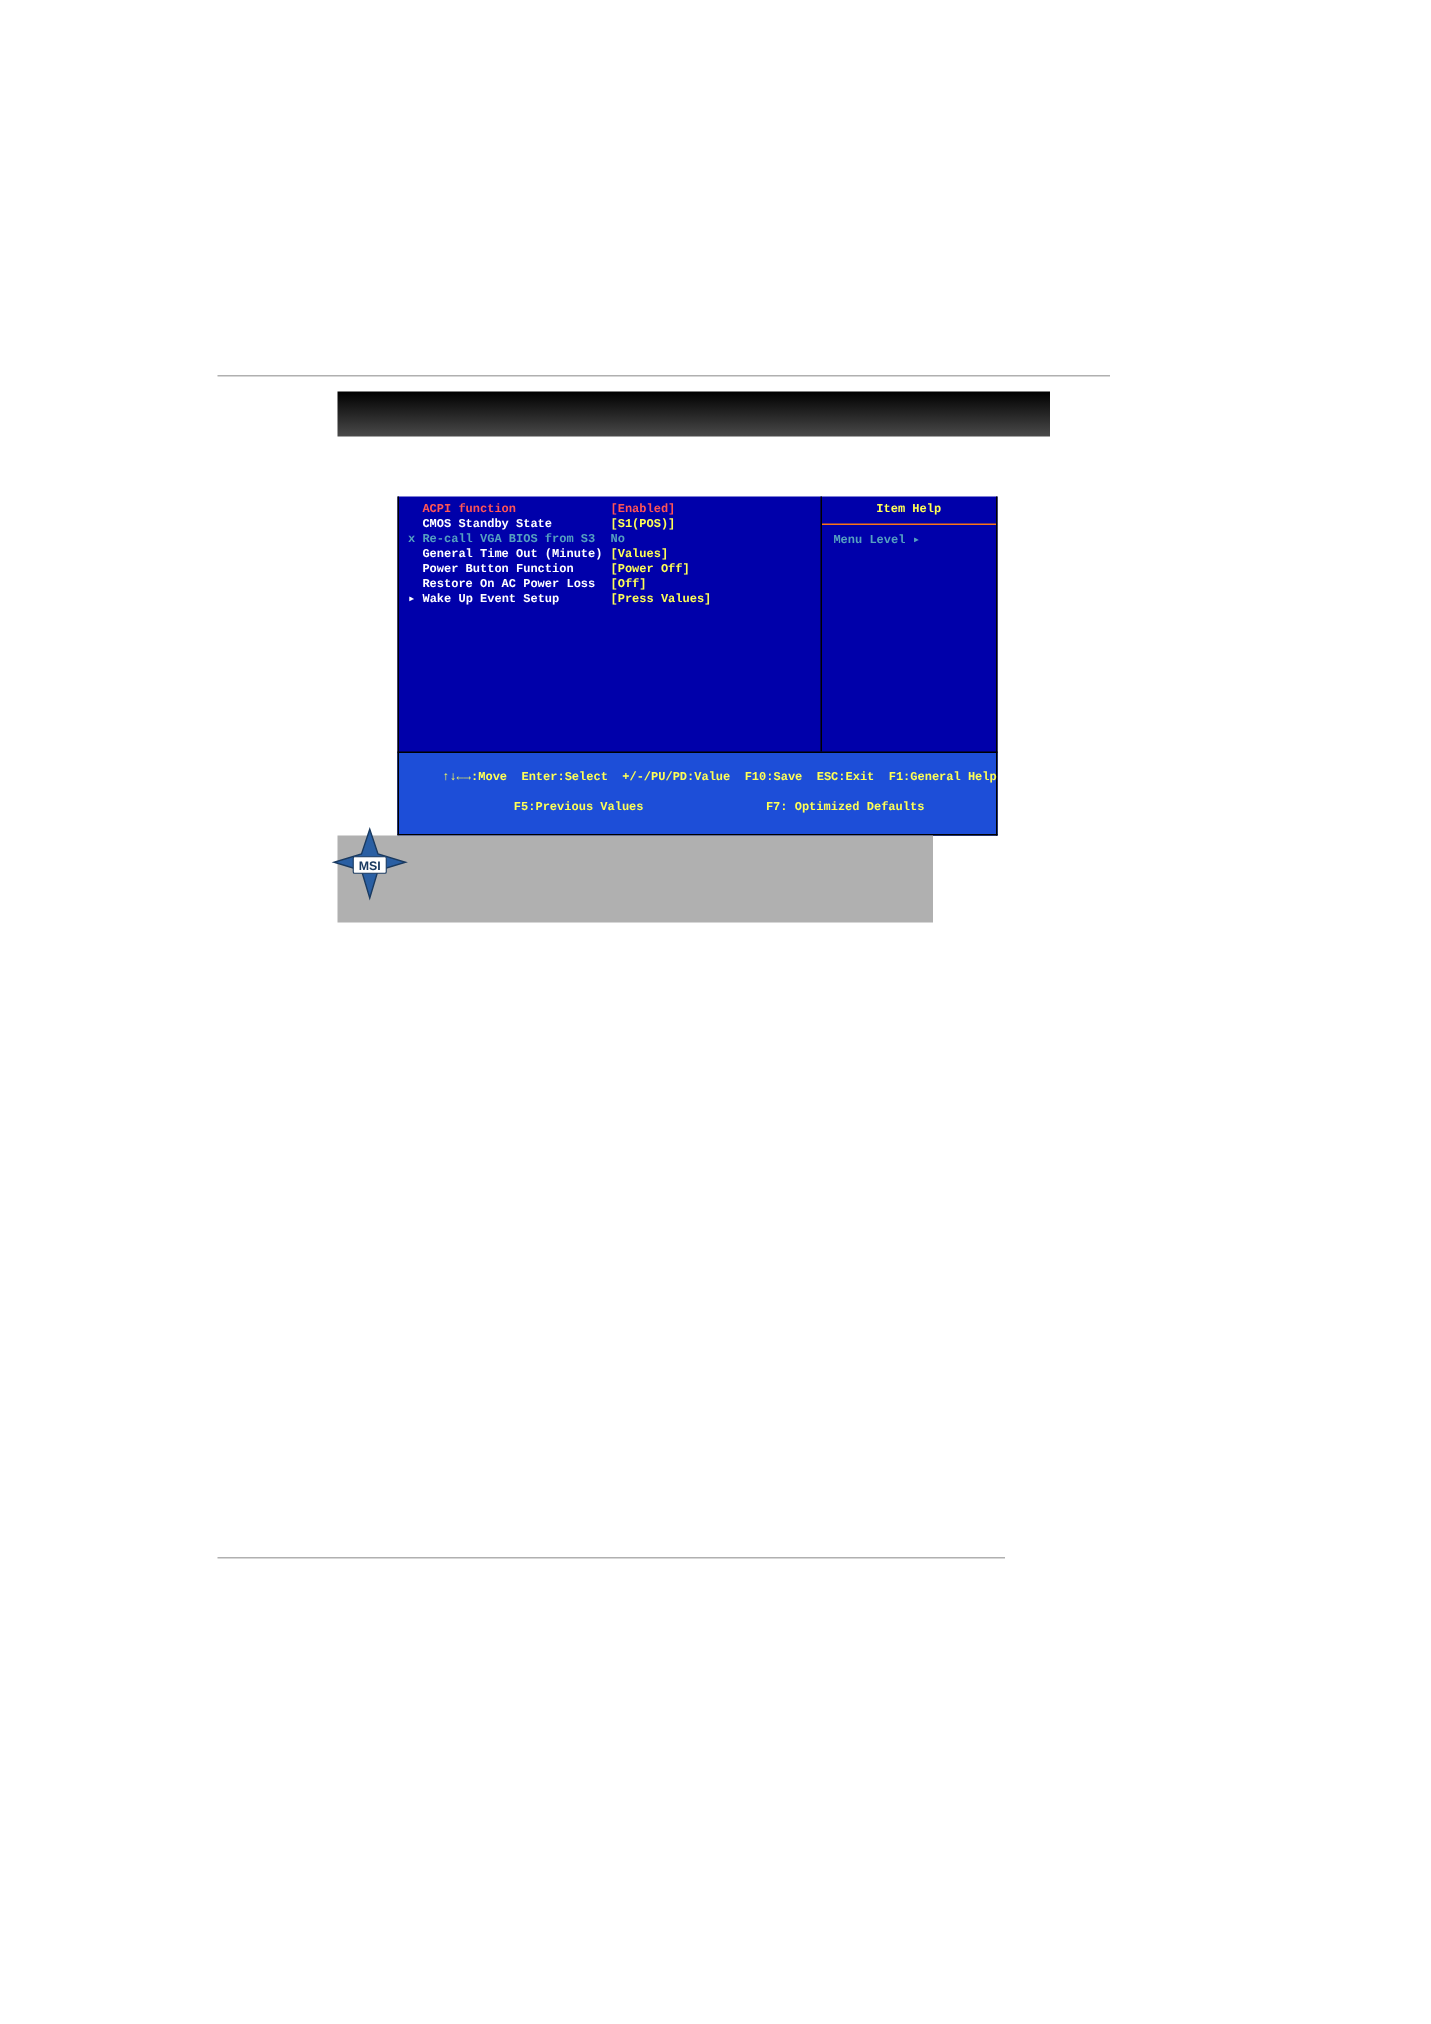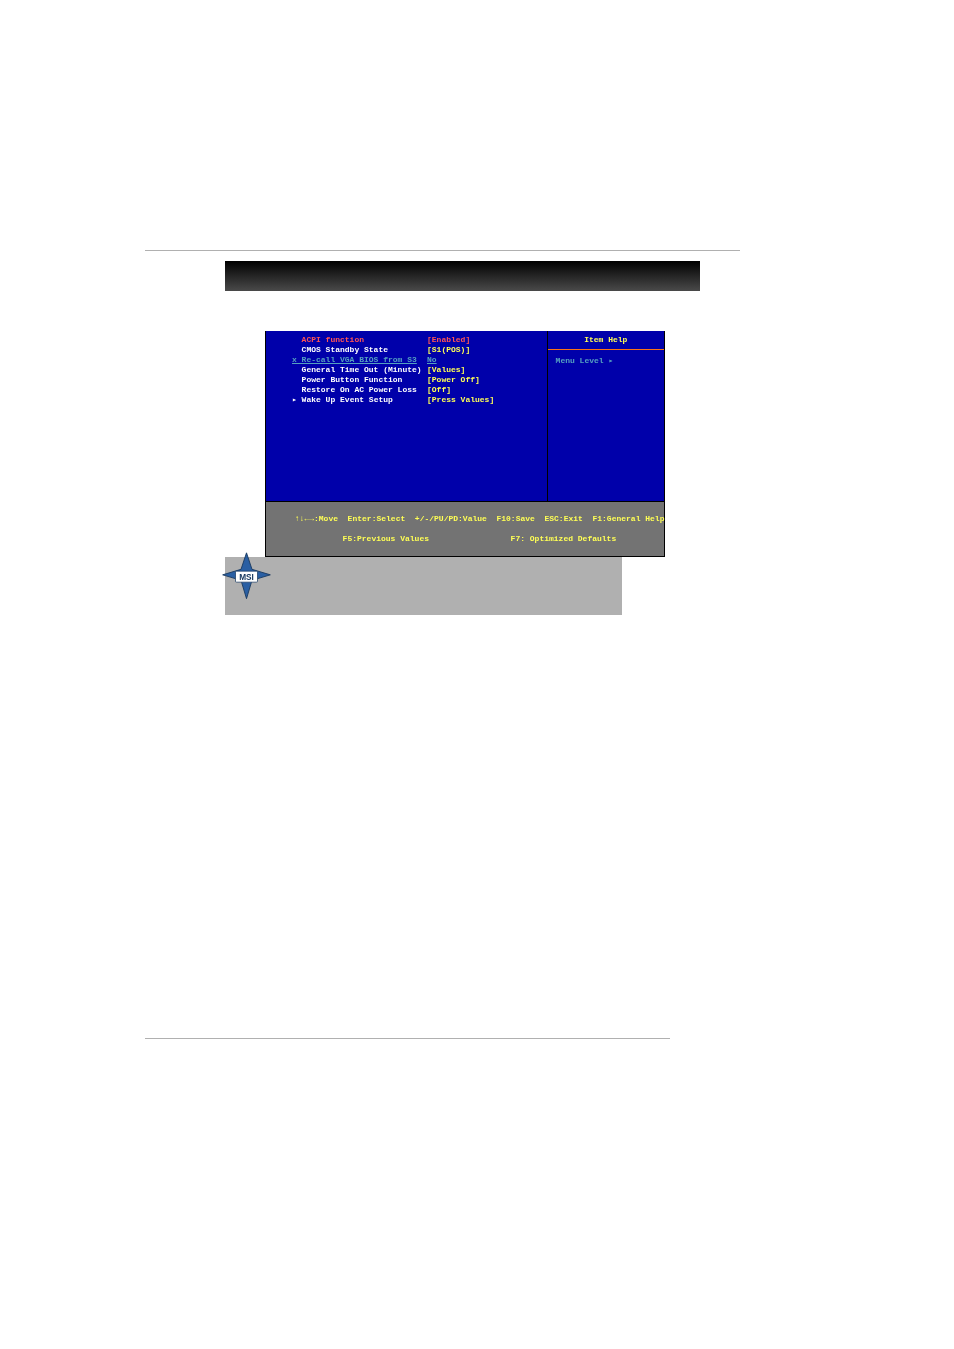--- a/index.html
+++ b/index.html
@@ -68,38 +68,37 @@
     border-bottom: 1px solid #f97316;
     color: #ffff55;
   }
   .bios-right-body {
     padding: 6px 8px;
     color: #55a0c0;
   }
   .bios-row {
     display: flex;
     white-space: pre;
-    margin-left: 20px;
   }
   .bios-label {
     width: 135px;
     color: #ffffff;
   }
   .bios-value {
     color: #ffff55;
   }
   .bios-row.highlight .bios-label { color: #ff5555; }
   .bios-row.highlight .bios-value { color: #ff5555; }
   .bios-row.dimmed .bios-label,
-  .bios-row.dimmed .bios-value { color: #55a0c0; text-decoration: underline; }
+  .bios-row.dimmed .bios-value { color: #55a0c0; }
   .bios-footer {
     text-align: center;
     padding: 2px 0;
     color: #ffff55;
-    background: #737373;
+    background: #1d4ed8;
     border: 1px solid #000;
     border-top: none;
     white-space: pre;
   }
   .gray-band {
     background: #b0b0b0;
     height: 58px;
     width: 397px;
     margin-left: 80px;
     position: relative;

